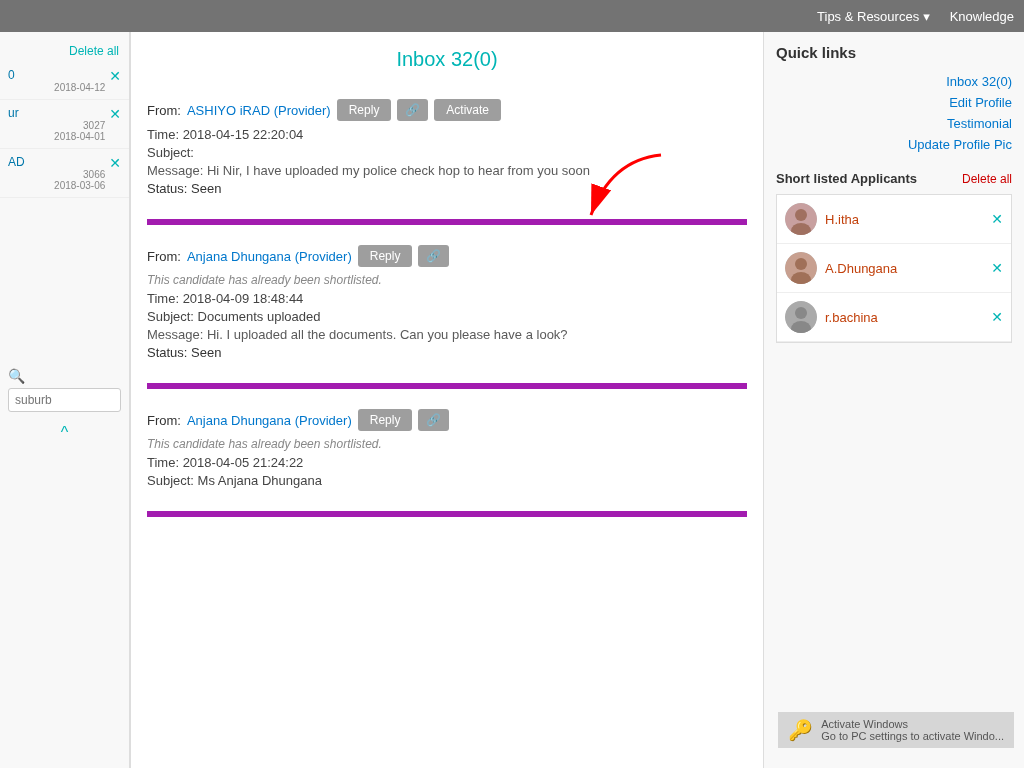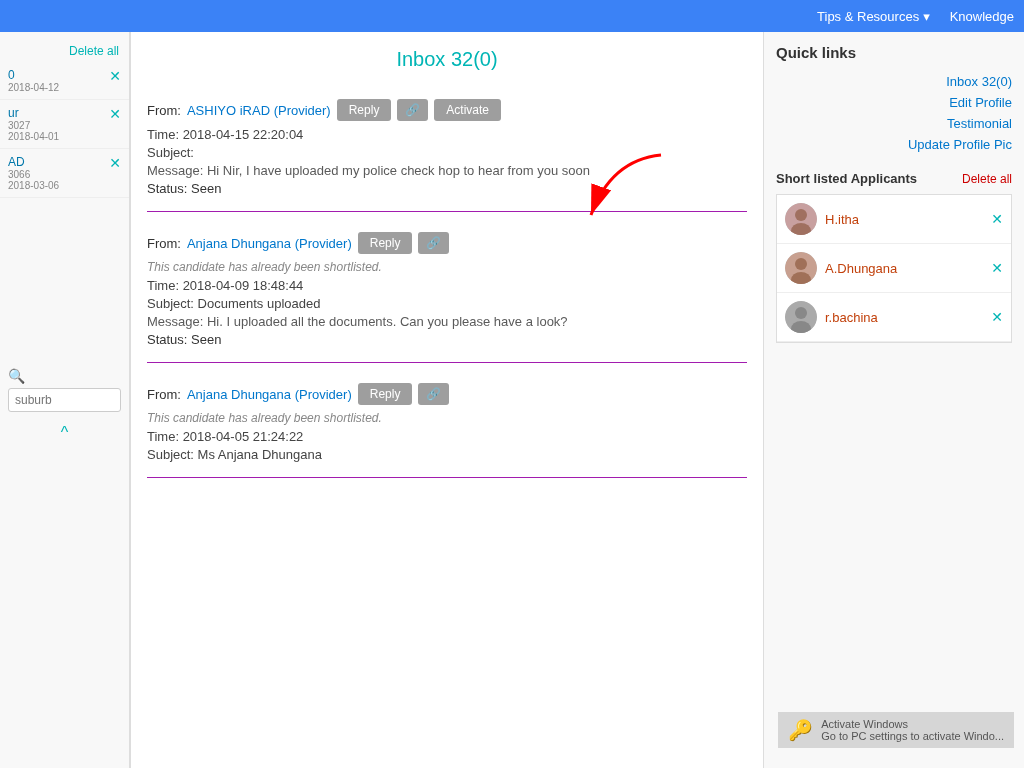--- a/index.html
+++ b/index.html
@@ -5,21 +5,21 @@
     * { box-sizing: border-box; margin: 0; padding: 0; }
     body {
       font-family: Arial, sans-serif;
       font-size: 13px;
       background: #f0f0f0;
       color: #333;
     }
 
     
     .top-nav {
-      background: #3b82f6;
+      background: #737373;
       height: 32px;
       display: flex;
       align-items: center;
       justify-content: flex-end;
       padding: 0 10px;
       gap: 20px;
     }
     .top-nav-item {
       color: white;
       font-size: 13px;
@@ -67,20 +67,21 @@
       border-bottom: 1px solid #eee;
     }
     .sidebar-item-info { flex: 1; }
     .sidebar-item-name {
       color: #0077aa;
       font-size: 12px;
     }
     .sidebar-item-date {
       color: #888;
       font-size: 10px;
+      text-align: right;
     }
     .sidebar-remove {
       color: #00b5b5;
       cursor: pointer;
       font-size: 14px;
       margin-left: 4px;
     }
 
     .sidebar-search {
       padding: 6px 8px;
@@ -121,22 +122,22 @@
     .inbox-title {
       text-align: center;
       color: #00b5b5;
       font-size: 20px;
       margin-bottom: 16px;
       font-weight: normal;
     }
 
     
     .message-card {
-      border-bottom: 1px solid #a21caf;
-      padding: 12px 0 12px 0;
+      border-bottom: 6px solid #a21caf;
+      padding: 12px 0 20px 0;
       margin-bottom: 8px;
     }
     .message-header {
       display: flex;
       align-items: center;
       flex-wrap: wrap;
       gap: 6px;
       margin-bottom: 6px;
     }
     .from-label { color: #333; }

